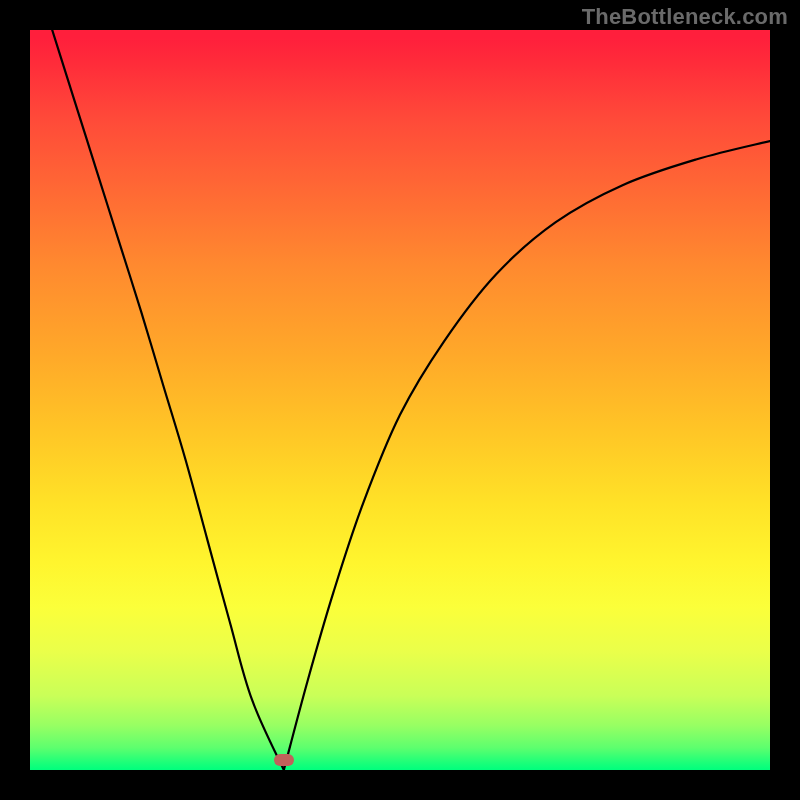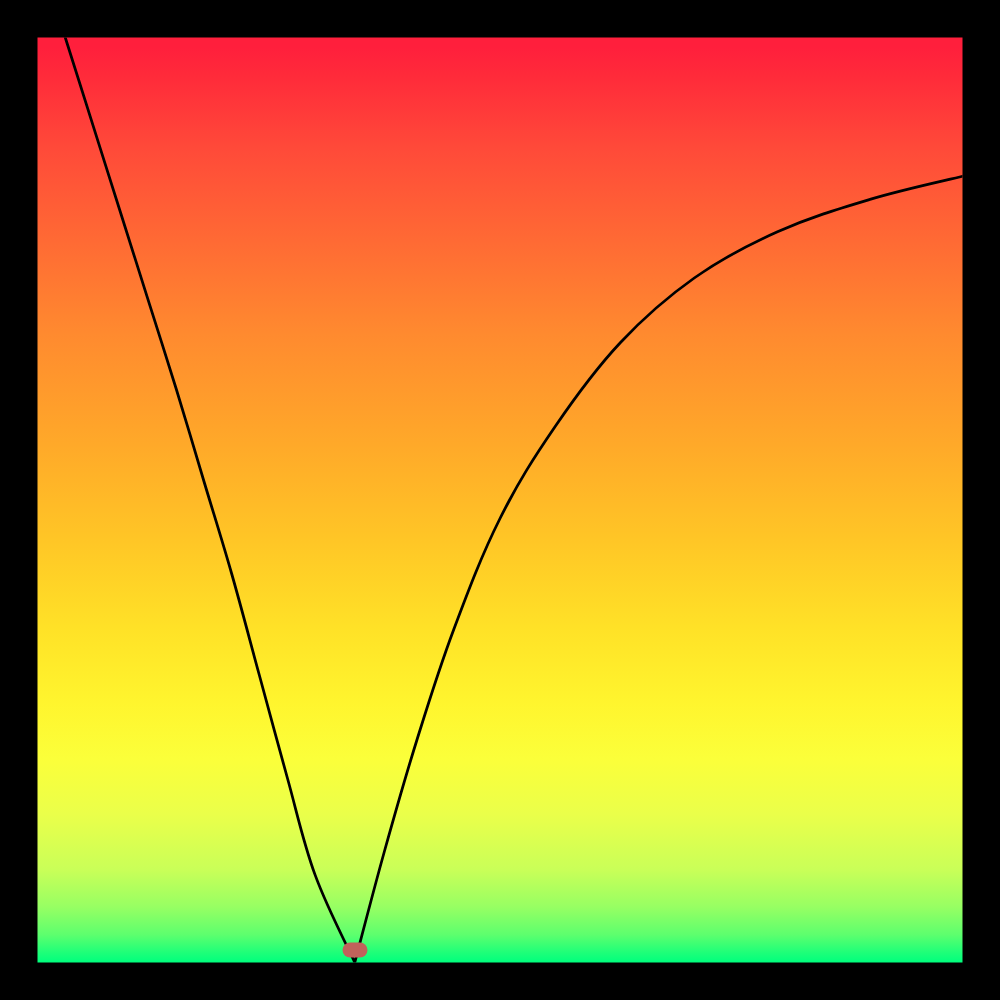--- a/index.html
+++ b/index.html
@@ -62,20 +62,21 @@
     border-radius: 6px;
     background: #c0625b;
     transform: translate(-50%, -50%);
   }
 </style>
 </head>
 <body>
 
 <div class="frame">
 
+  <div class="watermark">TheBottleneck.com</div>
 
   <div class="plot">
 
     <svg class="curve" viewBox="0 0 740 740" preserveAspectRatio="none">
       <path id="curve-path" fill="none" stroke="#000" stroke-width="2.2" stroke-linecap="round" stroke-linejoin="round" d="M 22.20 0.00 C 26.20 12.65, 36.41 44.99, 44.40 70.30 C 52.39 95.61, 58.61 115.29, 66.60 140.60 C 74.59 165.91, 80.81 185.59, 88.80 210.90 C 96.79 236.21, 103.01 255.23, 111.00 281.20 C 118.99 307.17, 125.21 328.56, 133.20 355.20 C 141.19 381.84, 147.41 401.23, 155.40 429.20 C 163.39 457.17, 169.61 481.30, 177.60 510.60 C 185.59 539.90, 191.81 563.36, 199.80 592.00 C 207.79 620.64, 212.28 643.06, 222.00 669.70 C 231.72 696.34, 248.09 727.35, 253.82 740.00 C 258.08 724.02, 268.58 683.17, 277.50 651.20 C 286.42 619.23, 293.41 594.37, 303.40 562.40 C 313.39 530.43, 321.01 505.57, 333.00 473.60 C 344.99 441.63, 355.35 414.10, 370.00 384.80 C 384.65 355.50, 397.08 336.11, 414.40 310.80 C 431.72 285.49, 446.22 265.51, 466.20 244.20 C 486.18 222.89, 502.76 208.38, 525.40 192.40 C 548.04 176.42, 566.69 166.72, 592.00 155.40 C 617.31 144.08, 639.36 137.49, 666.00 129.50 C 692.64 121.51, 726.68 114.33, 740.00 111.00"></path>
     </svg>
 
     <div class="marker" id="min-marker" style="left: 253.82px; top: 729.64px; background: rgb(192, 98, 91);"></div>
 
   </div>

